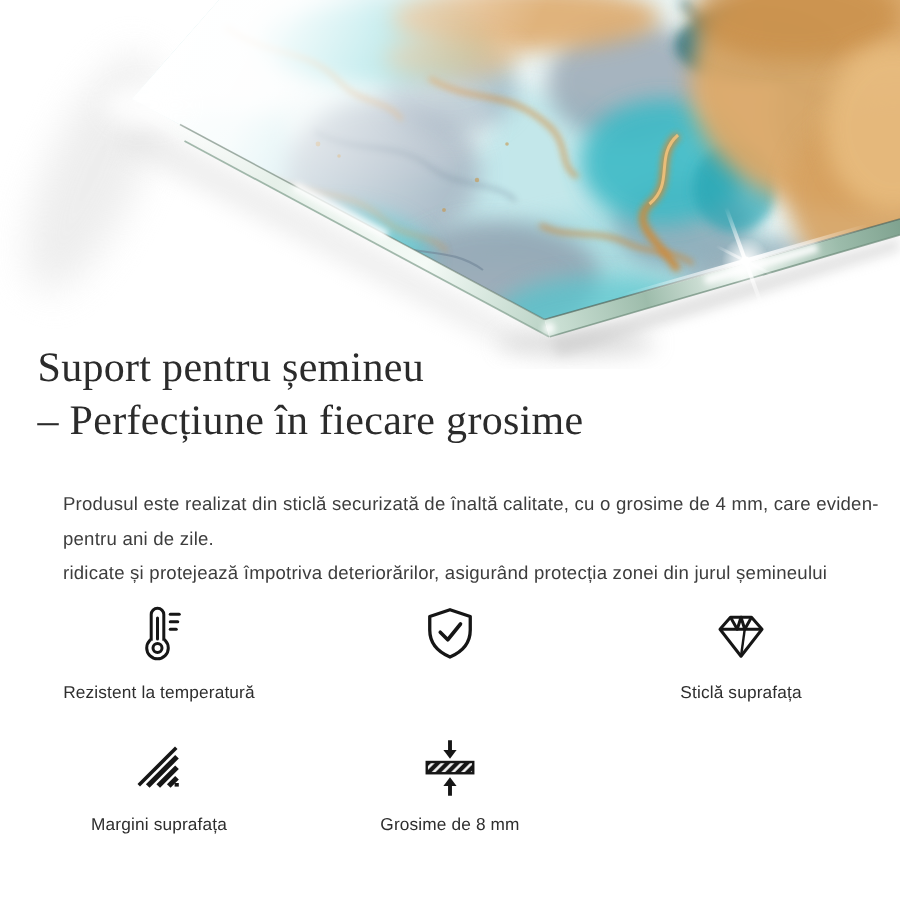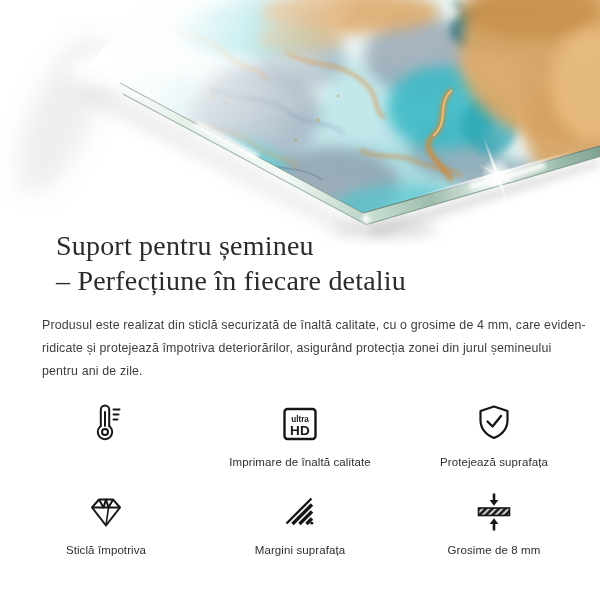--- a/index.html
+++ b/index.html
@@ -4,27 +4,27 @@
 <style>
   html,body{margin:0;padding:0;}
   body{
     width:600px;height:600px;position:relative;overflow:hidden;
     background:#ffffff;
     font-family:"Liberation Sans", sans-serif;
     -webkit-font-smoothing:antialiased;
   }
   .hero{position:absolute;top:0;left:0;display:block;}
   .title{
-    position:absolute;left:56px;top:228px;
+    position:absolute;left:25px;top:228px;
     font-family:"Liberation Serif", serif;
     font-size:28px;line-height:35px;color:#2b2b2b;
     letter-spacing:0.2px;white-space:nowrap;
   }
   .para{
-    position:absolute;left:42px;top:314px;
+    position:absolute;left:42px;top:325px;
     font-size:12.4px;line-height:23px;color:#3d3d3d;
     letter-spacing:0.15px;white-space:nowrap;
   }
   .features{
     position:absolute;left:9px;top:398px;width:582px;
     display:grid;grid-template-columns:repeat(3,1fr);row-gap:16px;
   }
   .feat{display:flex;flex-direction:column;align-items:center;}
   .icon-box{height:52px;display:flex;align-items:center;justify-content:center;}
   .feat-label{
@@ -160,82 +160,72 @@
       </g>
     <g transform="rotate(27)">
         <rect x="-22" y="-1" width="44" height="2" fill="url(#rayGrad)" opacity="0.8"></rect>
       </g>
     <circle r="3" fill="#ffffff"></circle>
   </g>
 </svg>
 
 <h1 class="title" style="margin:0;font-weight:400;">
   <div>Suport pentru șemineu</div>
-  <div>– Perfecțiune în fiecare detaliu</div>
+  <div>– Perfecțiune în fiecare grosime</div>
 </h1>
 
 <div class="para">
   <div>Produsul este realizat din sticlă securizată de înaltă calitate, cu o grosime de 4 mm, care eviden-</div>
+  <div>pentru ani de zile.</div>
   <div>ridicate și protejează împotriva deteriorărilor, asigurând protecția zonei din jurul șemineului</div>
-  <div>pentru ani de zile.</div>
 </div>
 
 <div class="features">
 
   <div class="feat">
     <div class="icon-box">
       <svg width="44" height="44" viewBox="0 0 44 44">
         <g stroke="#161616" stroke-width="2" fill="none" stroke-linecap="round">
           <circle cx="21" cy="30" r="7.2"></circle>
           <path d="M16.8,25 V7.7 A4.2,4.2 0 0 1 25.2,7.7 V25" fill="#ffffff" stroke-linecap="butt"></path>
           <line x1="21" y1="10" x2="21" y2="24"></line>
           <line x1="29.5" y1="7.5" x2="35.5" y2="7.5"></line>
           <line x1="29.5" y1="12.5" x2="34.5" y2="12.5"></line>
           <line x1="29.5" y1="17.5" x2="33.5" y2="17.5"></line>
         </g>
         <circle cx="21" cy="30" r="3" fill="none" stroke="#161616" stroke-width="2"></circle>
       </svg>
     </div>
-  </div>
-
-  <div class="feat">
-    <div class="icon-box">
-      <svg width="44" height="44" viewBox="0 0 44 44">
-        <rect x="6.5" y="7" width="31" height="30" rx="3" fill="none" stroke="#161616" stroke-width="2.4"></rect>
-        <text x="22" y="19.5" text-anchor="middle" fill="#161616" class="badge-top">ultra</text>
-        <text x="22" y="32.5" text-anchor="middle" fill="#161616" class="badge-bottom">HD</text>
-      </svg>
-    </div>
-    <div class="feat-label">Imprimare de înaltă calitate</div>
-  </div>
+    <div class="feat-label">Rezistent la temperatură</div>
+  </div>
+
 
   <div class="feat">
     <div class="icon-box">
       <svg width="44" height="44" viewBox="0 0 44 44">
         <g stroke="#161616" fill="none" stroke-linejoin="round" stroke-linecap="round">
           <path d="M22,4.5 L35.5,9 V18 C35.5,27 30,32.6 22,36 C14,32.6 8.5,27 8.5,18 V9 Z" stroke-width="2.2"></path>
           <path d="M15.5,19.5 L20.5,24.5 L29,14" stroke-width="2.4"></path>
         </g>
       </svg>
     </div>
-    <div class="feat-label">Protejează suprafața</div>
   </div>
 
   <div class="feat">
     <div class="icon-box">
       <svg width="44" height="44" viewBox="0 0 44 44">
         <g stroke="#161616" stroke-width="2" fill="none" stroke-linejoin="round">
           <path d="M8,17.5 L15,9.5 H29 L36,17.5 L22,35.5 Z"></path>
           <path d="M8,17.5 H36"></path>
           <path d="M15,9.5 L19.5,17.5 L22,9.5 L24.5,17.5 L29,9.5"></path>
           <path d="M24.5,17.5 L22,35.5" stroke-width="1.6"></path>
         </g>
       </svg>
     </div>
-    <div class="feat-label">Sticlă împotriva</div>
+    <div class="feat-label">Sticlă suprafața</div>
   </div>
 
   <div class="feat">
     <div class="icon-box">
       <svg width="44" height="44" viewBox="0 0 44 44">
         <g stroke="#161616" fill="none">
           <path d="M8.5,33.5 L33.5,8.5" stroke-width="2.4"></path>
           <path d="M14.5,34 L34,14.5" stroke-width="3.4"></path>
           <path d="M21.5,34 L34,21.5" stroke-width="3.4"></path>
           <path d="M28.5,34 L34,28.5" stroke-width="3.4"></path>

